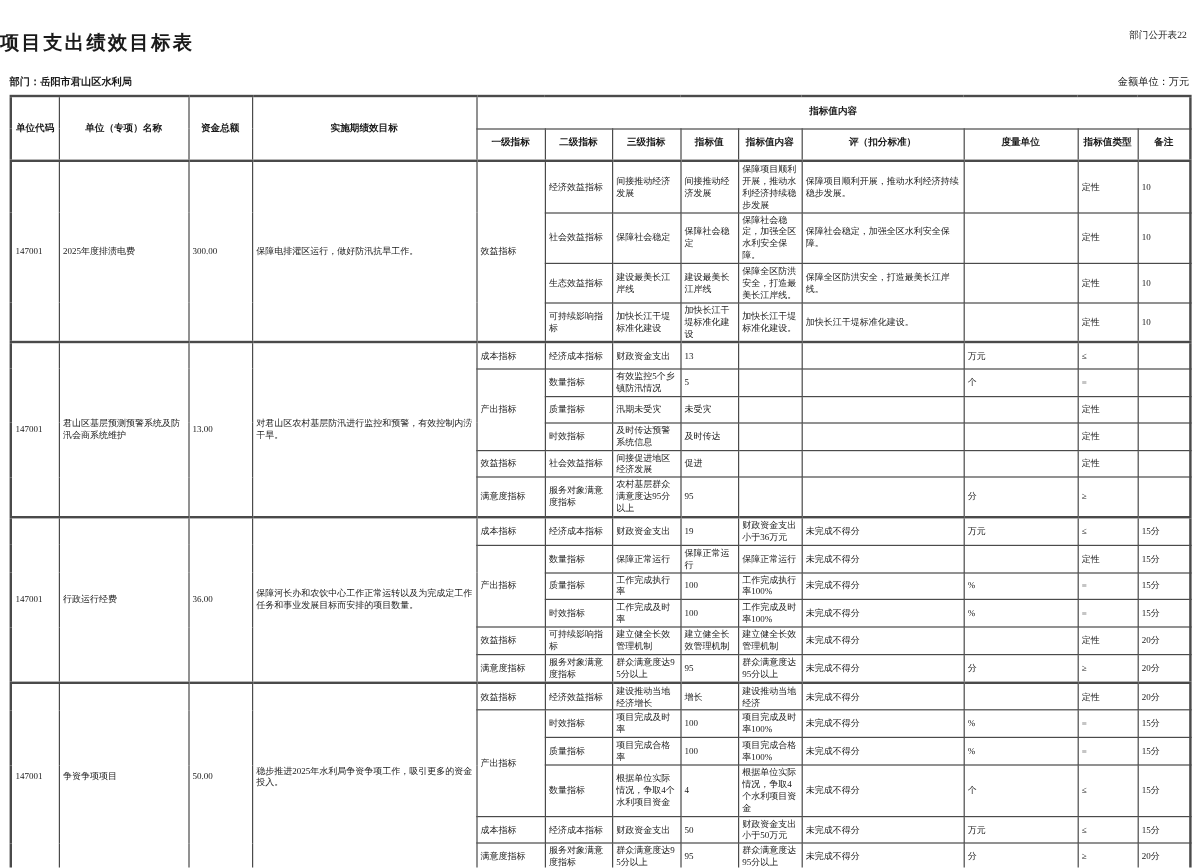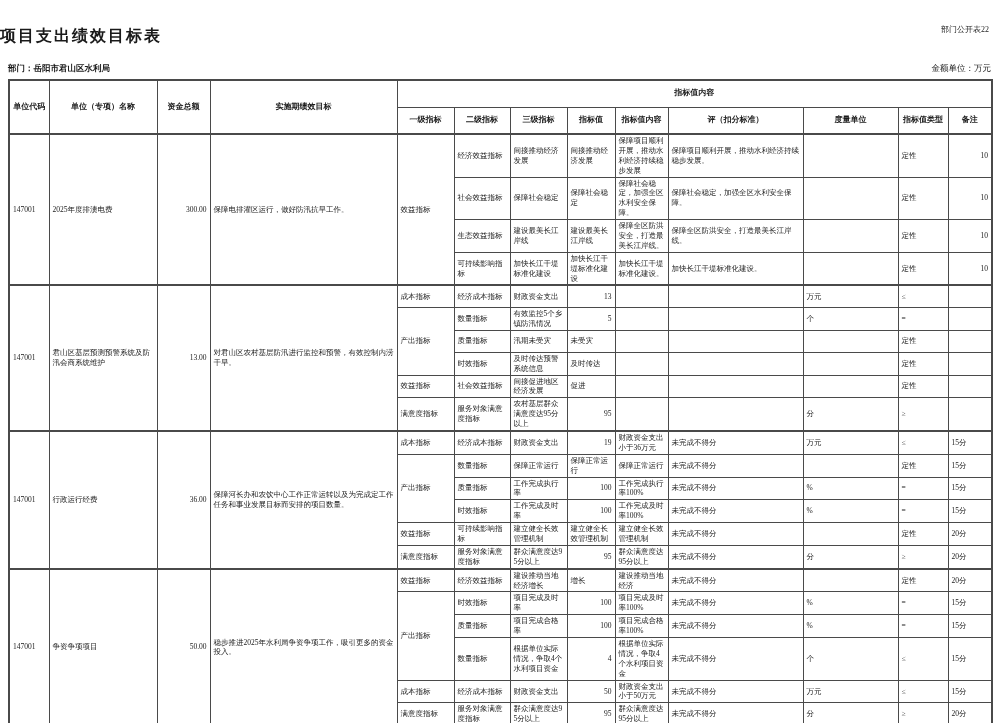--- a/index.html
+++ b/index.html
@@ -25,21 +25,21 @@
     vertical-align:middle;
     word-break:break-all;
     overflow:hidden;
   }
   .perf thead th { text-align:center; font-weight:bold; height:27px; font-size:8px; }
   .perf td { height:22px; }
   .perf tr.block-start td { border-top-width:2px;font-family:Liberation Serif, serif; }
   .perf thead tr:first-child th { border-top-width:2px; }
   .perf thead tr:last-child th { border-bottom-width:1px;font-family:Liberation Mono, monospace; }
   td.ctr { }
-  td.num { text-align:right; }
+  td.num { }
 </style>
 </head>
 <body>
 
 <div class="corner-label">部门公开表22</div>
 <div class="page-title">项目支出绩效目标表</div>
 <div class="meta-row">
   <span class="dept">部门：岳阳市君山区水利局</span>
   <span class="unit">金额单位：万元</span>
 </div>

